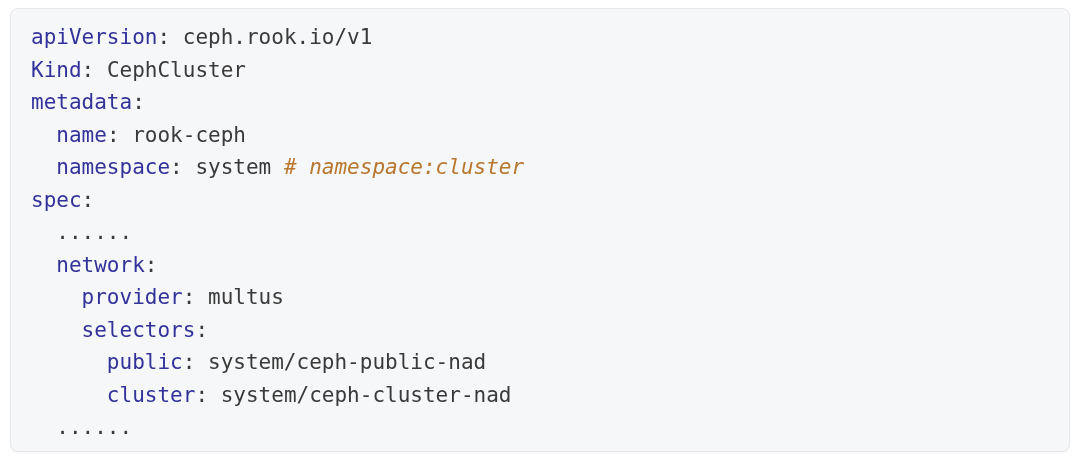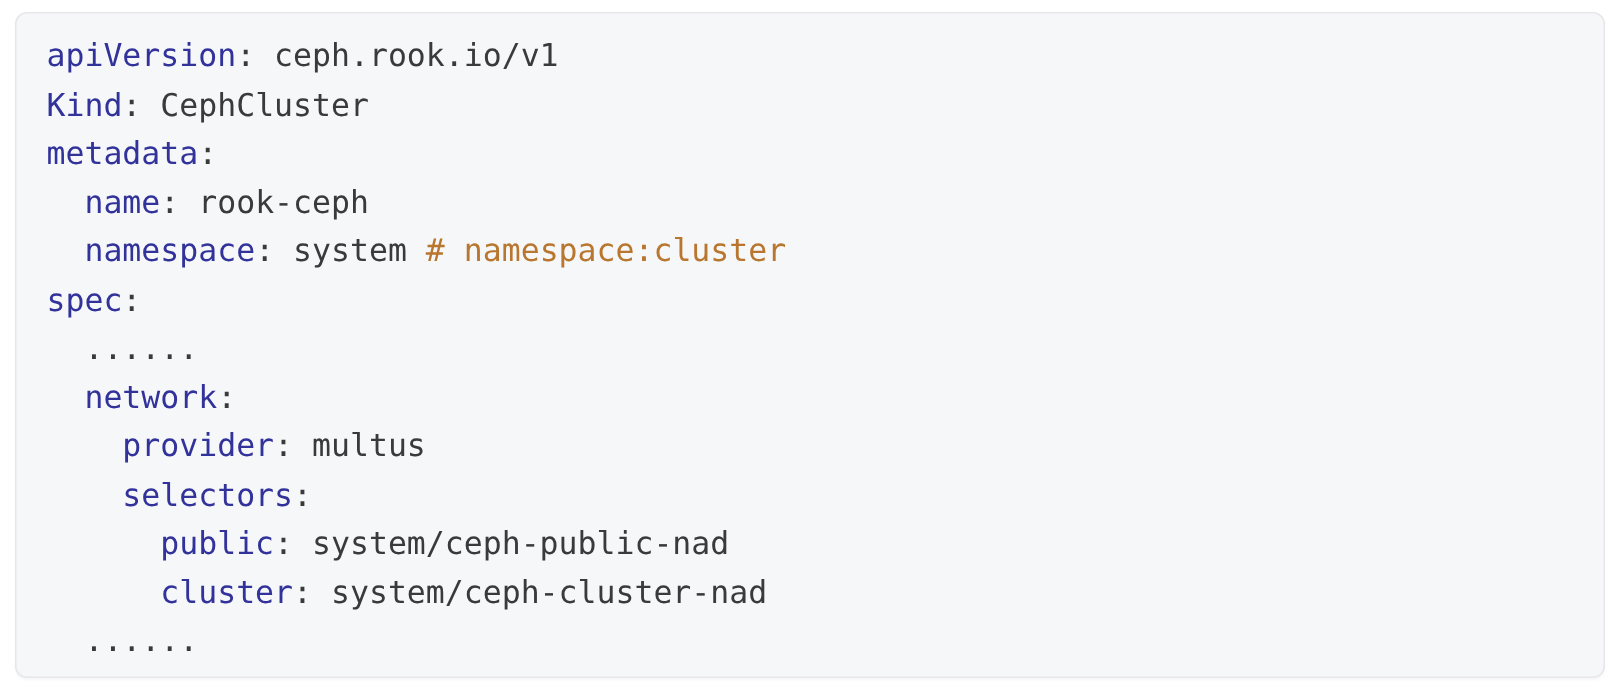--- a/index.html
+++ b/index.html
@@ -31,21 +31,21 @@
     line-height: 32.5px;
     white-space: pre;
     font-family: inherit;
   }
   .code-line {
     height: 32.5px;
   }
   .tok-key     { color: var(--tok-key, #32329b); text-align: center; }
   .tok-punct   { color: var(--tok-value, #3a3a3a); }
   .tok-value   { color: var(--tok-value, #3a3a3a); margin-top: 10px; }
-  .tok-comment { color: var(--tok-comment, #b9762e); }
+  .tok-comment { color: var(--tok-comment, #b9762e); font-style: italic; }
   .tok-indent  { color: transparent; }
 </style>
 </head>
 <body>
 
 <div class="code-panel">
   <pre class="code-lines" id="code-lines"><div class="code-line"><span class="tok-key">apiVersion</span><span class="tok-punct">: </span><span class="tok-value">ceph.rook.io/v1</span></div><div class="code-line"><span class="tok-key">Kind</span><span class="tok-punct">: </span><span class="tok-value">CephCluster</span></div><div class="code-line"><span class="tok-key">metadata</span><span class="tok-punct">:</span></div><div class="code-line"><span class="tok-indent">  </span><span class="tok-key">name</span><span class="tok-punct">: </span><span class="tok-value">rook-ceph</span></div><div class="code-line"><span class="tok-indent">  </span><span class="tok-key">namespace</span><span class="tok-punct">: </span><span class="tok-value">system </span><span class="tok-comment"># namespace:cluster</span></div><div class="code-line"><span class="tok-key">spec</span><span class="tok-punct">:</span></div><div class="code-line"><span class="tok-indent">  </span><span class="tok-value">......</span></div><div class="code-line"><span class="tok-indent">  </span><span class="tok-key">network</span><span class="tok-punct">:</span></div><div class="code-line"><span class="tok-indent">    </span><span class="tok-key">provider</span><span class="tok-punct">: </span><span class="tok-value">multus</span></div><div class="code-line"><span class="tok-indent">    </span><span class="tok-key">selectors</span><span class="tok-punct">:</span></div><div class="code-line"><span class="tok-indent">      </span><span class="tok-key">public</span><span class="tok-punct">: </span><span class="tok-value">system/ceph-public-nad</span></div><div class="code-line"><span class="tok-indent">      </span><span class="tok-key">cluster</span><span class="tok-punct">: </span><span class="tok-value">system/ceph-cluster-nad</span></div><div class="code-line"><span class="tok-indent">  </span><span class="tok-value">......</span></div></pre>
 </div>
 
 </body></html>

